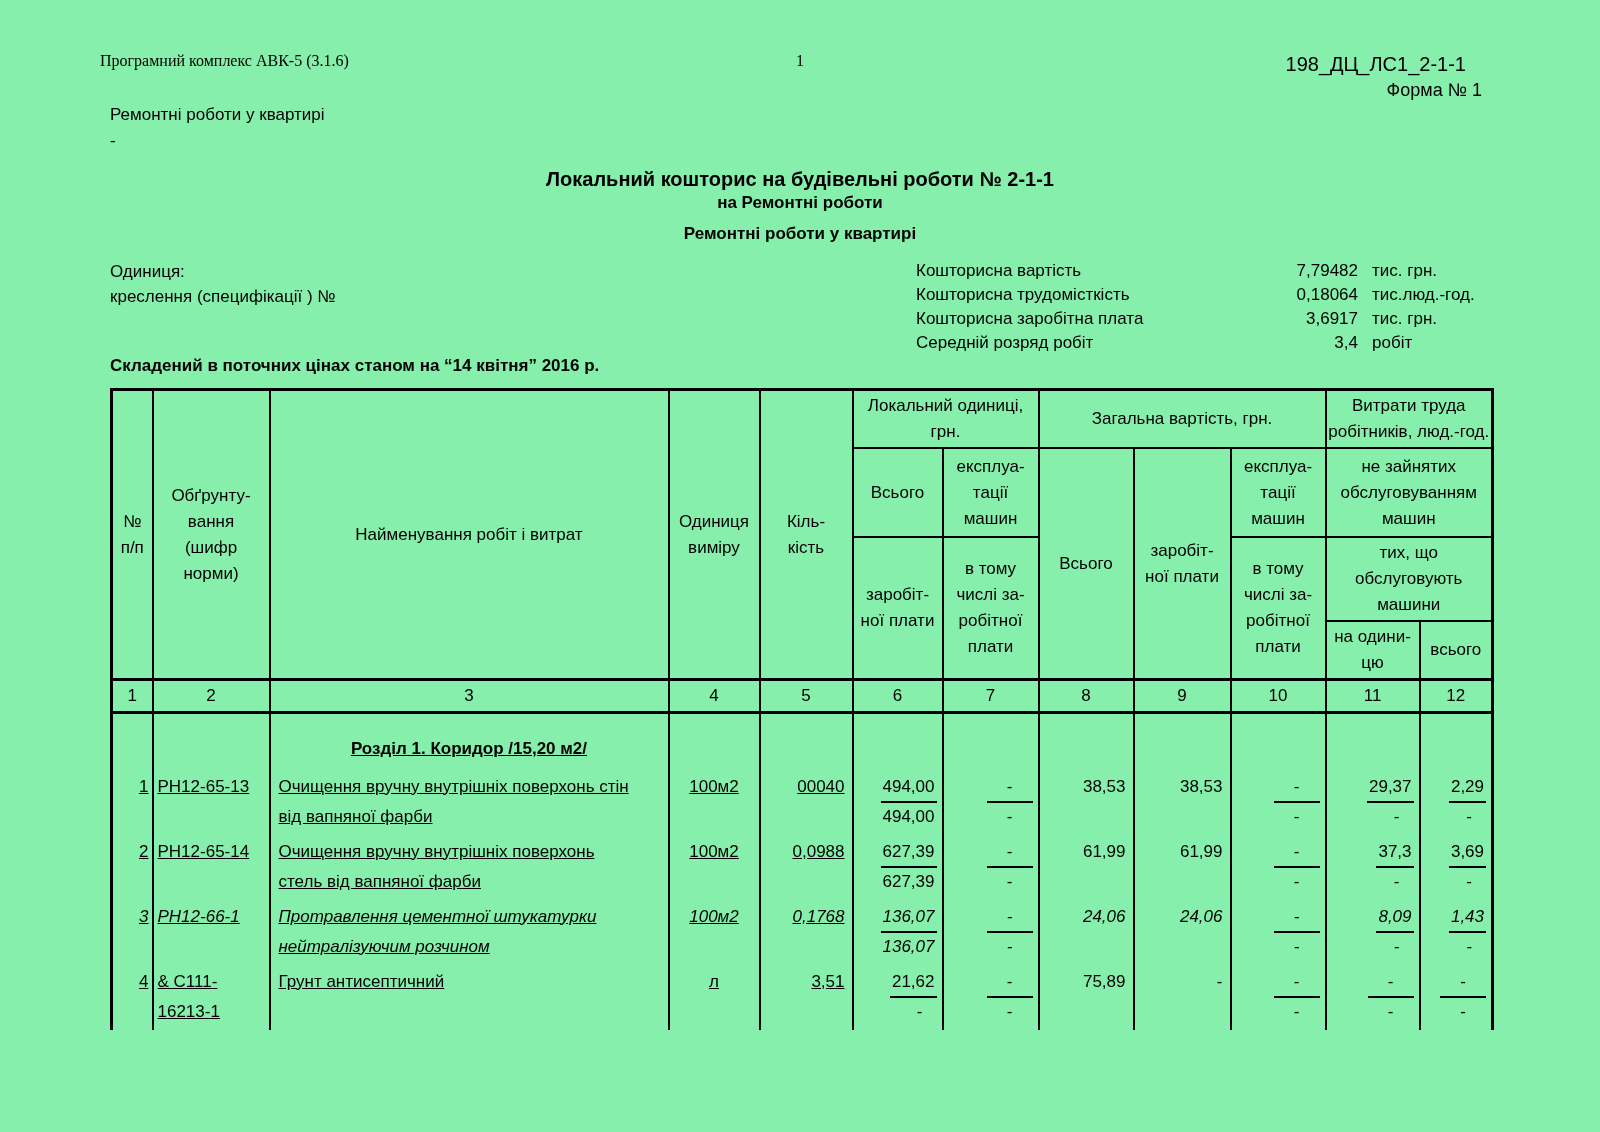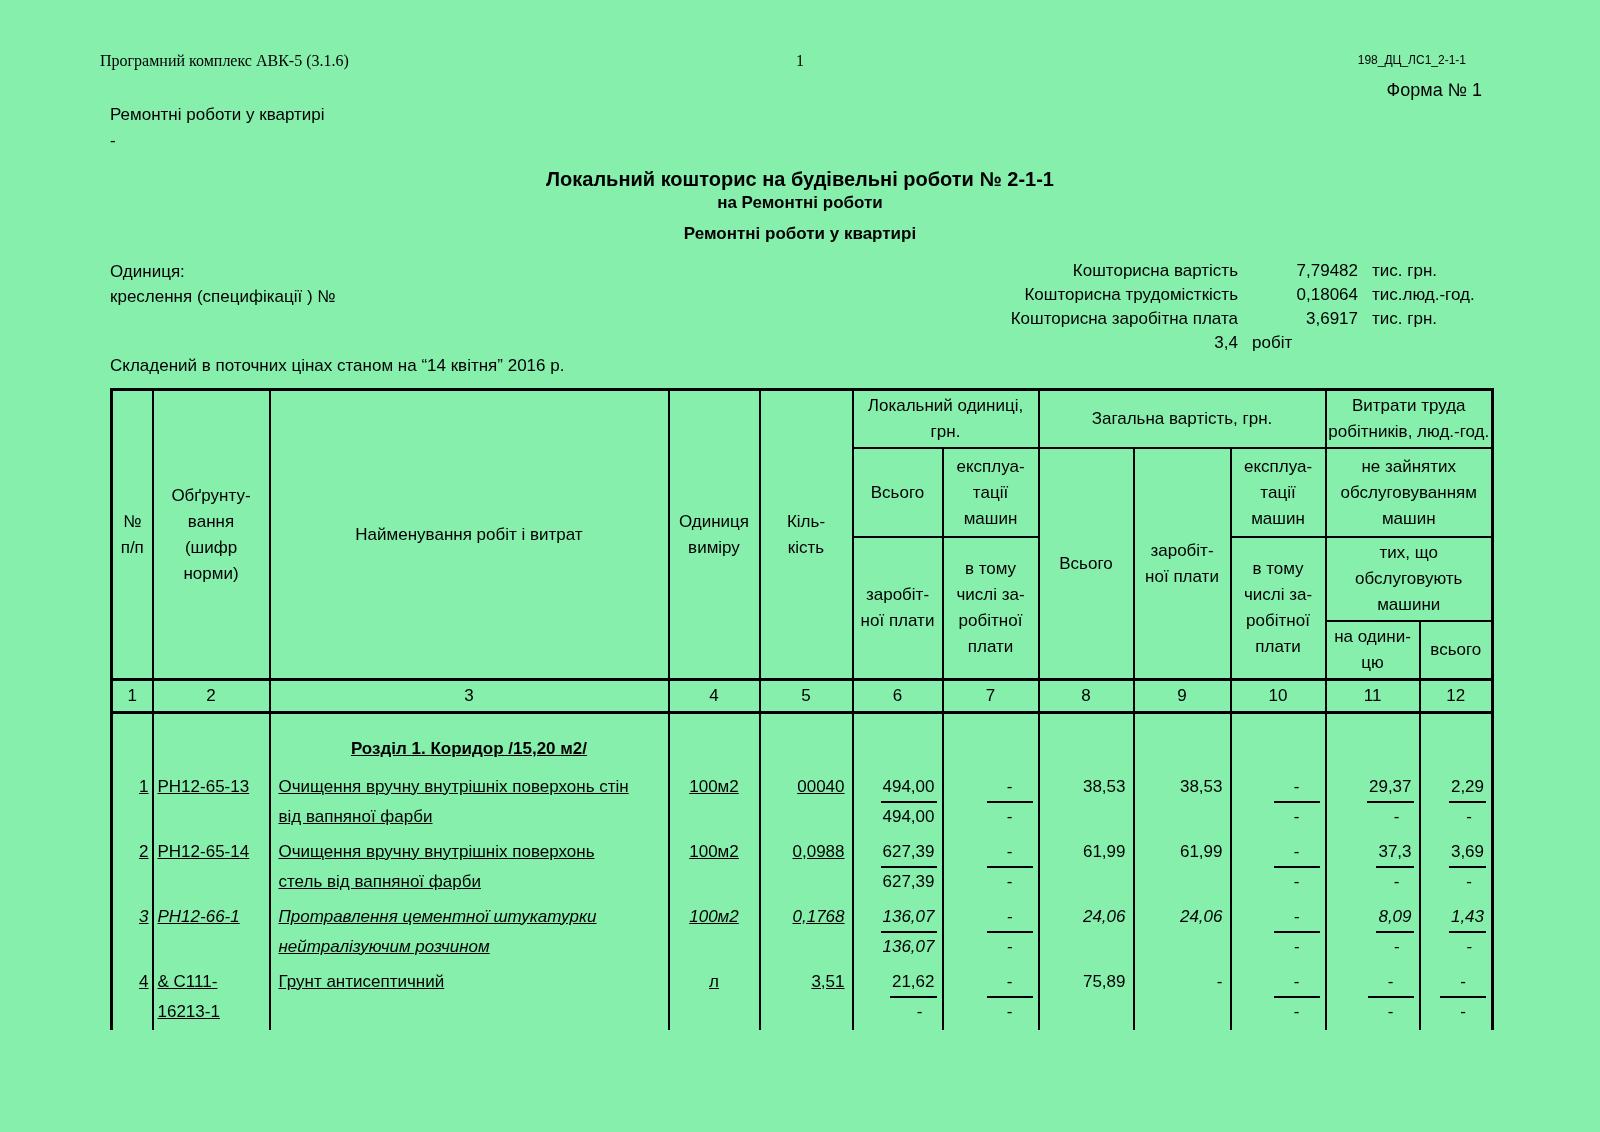--- a/index.html
+++ b/index.html
@@ -2,35 +2,35 @@
 <html><head>
 <meta charset="utf-8">
 <style>
   html,body{margin:0;padding:0;background:#e8e8e8;}
   .page{position:relative;width:1600px;height:1132px;background:#86efac;color:#000;
         font-family:"Liberation Sans",sans-serif;font-size:17px;overflow:hidden;margin:0 auto;}
   .abs{position:absolute;}
   .serif{font-family:"Liberation Serif",serif;font-size:16px;}
   .ph-left{left:100px;top:52px;}
   .ph-center{left:0;right:0;top:52px;text-align:center;}
-  .ph-right{right:134px;top:53px;font-size:12px;}
+  .ph-right{right:134px;top:53px;font-size:20px;}
   .form-no{right:118px;top:80px;font-weight:normal;font-size:18px;}
   .obj-name{left:110px;top:105px;}
   .obj-dash{left:110px;top:131px;}
   .ttl{left:0;right:0;text-align:center;font-weight:bold;}
   .ttl-main{top:168px;font-size:20px;}
   .ttl-sub1{top:193px;font-size:17px;}
   .ttl-sub2{top:224px;font-size:17px;}
   .basis-label{left:110px;top:262px;}
   .basis-drawings{left:110px;top:287px;}
   .summary{left:916px;top:261px;display:grid;grid-template-columns:322px 120px 140px;grid-auto-rows:24px;}
-  .summary .sl{text-align:right;}
+  .summary .sl{text-align:left;}
   .summary .sv{text-align:right;}
   .summary .su{text-align:left;padding-left:14px;}
-  .compiled{left:110px;top:356px;}
+  .compiled{left:110px;top:356px;font-weight:bold;}
 
   table.tbl{position:absolute;left:110px;top:388px;border-collapse:collapse;table-layout:fixed;
             width:1381px;border:3px solid #000;border-bottom:hidden;}
   .tbl th{border:2px solid #000;font-weight:normal;text-align:center;vertical-align:middle;
           white-space:pre-line;line-height:26px;padding:2px 1px;font-size:17px;}
   .hr-a{height:38px}.hr-b{height:89px}.hr-c{height:65px}.hr-d{height:40px}
   .numrow td{border:2px solid #000;border-top:3px solid #000;border-bottom:3px solid #000;
              text-align:center;height:30px;padding:0;font-size:17px;}
   .tbl td.b{border-left:2px solid #000;border-right:2px solid #000;border-top:none;border-bottom:none;
             vertical-align:top;padding:2px 0 0 0;line-height:30px;font-size:17px;text-decoration:underline;}
@@ -74,20 +74,21 @@
   <div class="abs summary">
     <span class="sl">Кошторисна вартість</span>
     <span class="sv">7,79482</span>
     <span class="su">тис. грн.</span>
     <span class="sl">Кошторисна трудомісткість</span>
     <span class="sv">0,18064</span>
     <span class="su">тис.люд.-год.</span>
     <span class="sl">Кошторисна заробітна плата</span>
     <span class="sv">3,6917</span>
     <span class="su">тис. грн.</span>
+    <span class="sl">Середній розряд робіт</span>
     <span class="sv">3,4</span>
     <span class="su">робіт</span>
   </div>
 
   <div class="abs compiled">Складений в поточних цінах станом на “14 квітня” 2016 р.</div>
 
   <table class="tbl">
     <colgroup>
       <col style="width:41px">
         <col style="width:117px">

